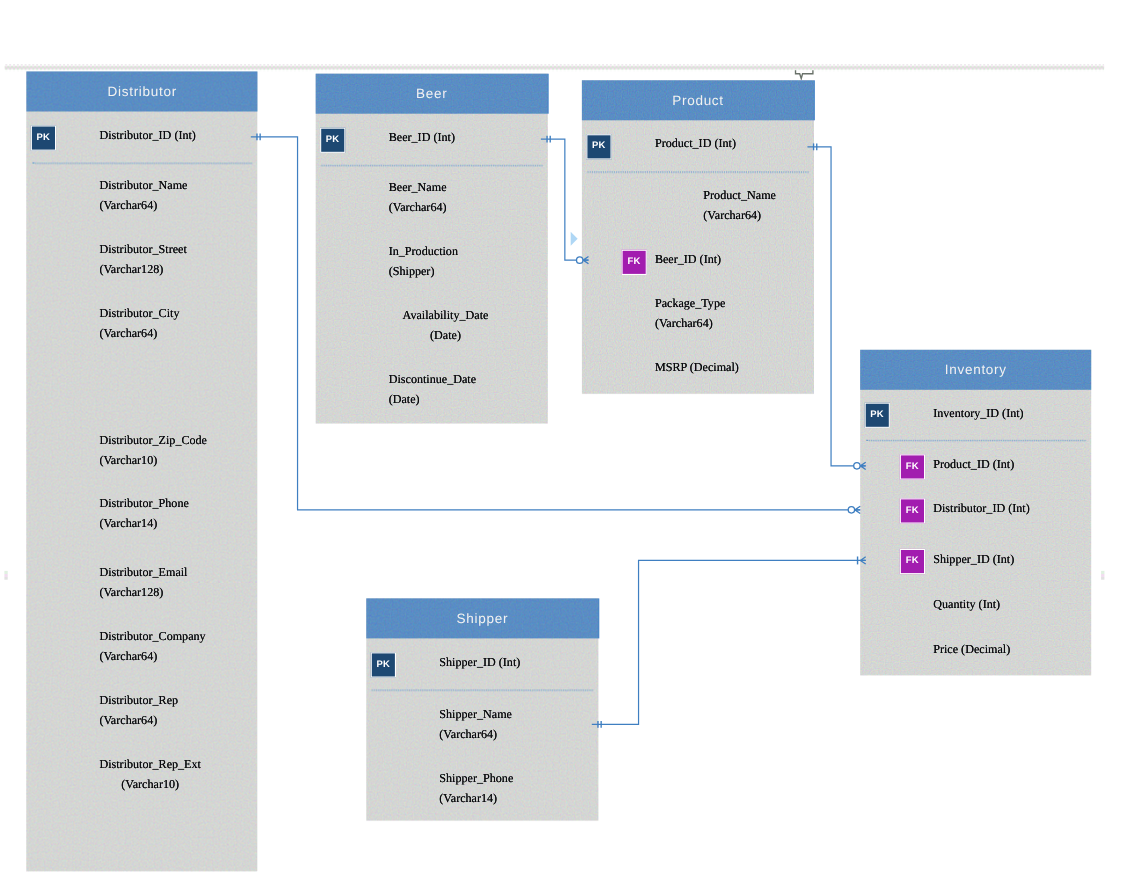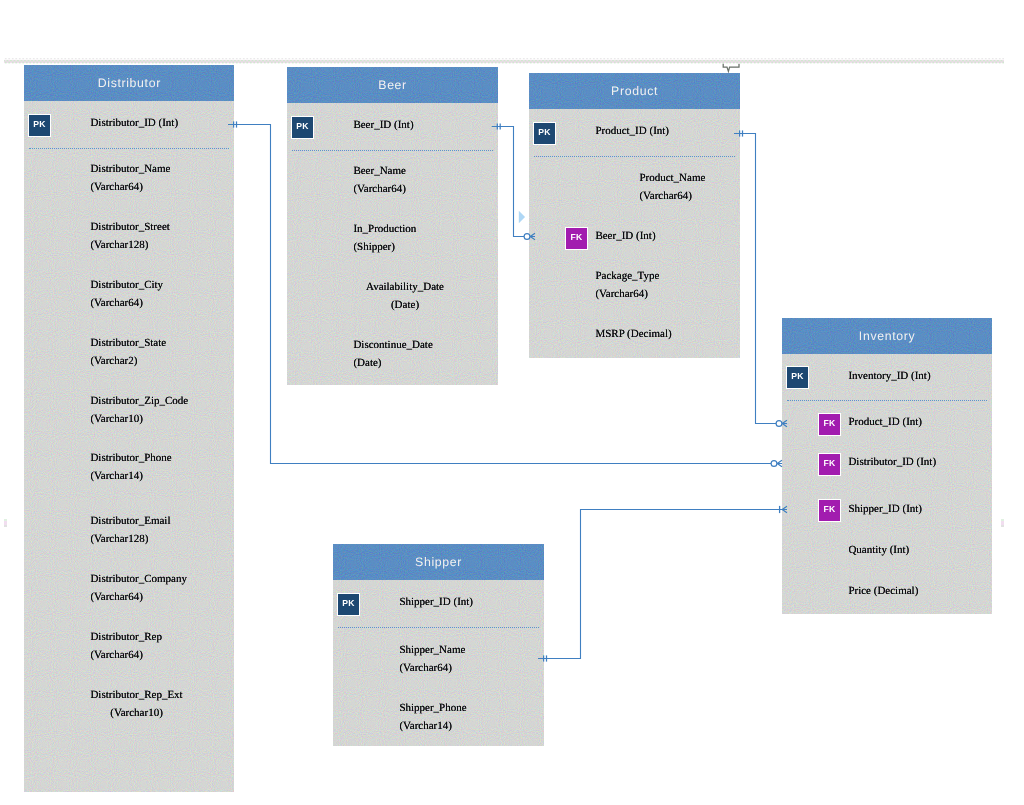--- a/index.html
+++ b/index.html
@@ -109,22 +109,20 @@
         </svg></div>
     </div>
     <div class="badge pk" style="left: 27.9px; top: 113.9px;">PK</div>
     <div class="fname" style="left: 90.4px; top: 115px;">Distributor_ID (Int)</div>
     <div class="fname" style="left: 90.4px; top: 161px;">Distributor_Name
 (Varchar64)</div>
     <div class="fname" style="left: 90.4px; top: 219px;">Distributor_Street
 (Varchar128)</div>
     <div class="fname" style="left: 90.4px; top: 277px;">Distributor_City
 (Varchar64)</div>
-    <div class="fname" style="left: 90.4px; top: 335px;">Distributor_State
-(Varchar2)</div>
     <div class="fname" style="left: 90.4px; top: 393px;">Distributor_Zip_Code
 (Varchar10)</div>
     <div class="fname" style="left: 90.4px; top: 450px;">Distributor_Phone
 (Varchar14)</div>
     <div class="fname" style="left: 90.4px; top: 513px;">Distributor_Email
 (Varchar128)</div>
     <div class="fname" style="left: 90.4px; top: 571px;">Distributor_Company
 (Varchar64)</div>
     <div class="fname" style="left: 90.4px; top: 629px;">Distributor_Rep
 (Varchar64)</div>

